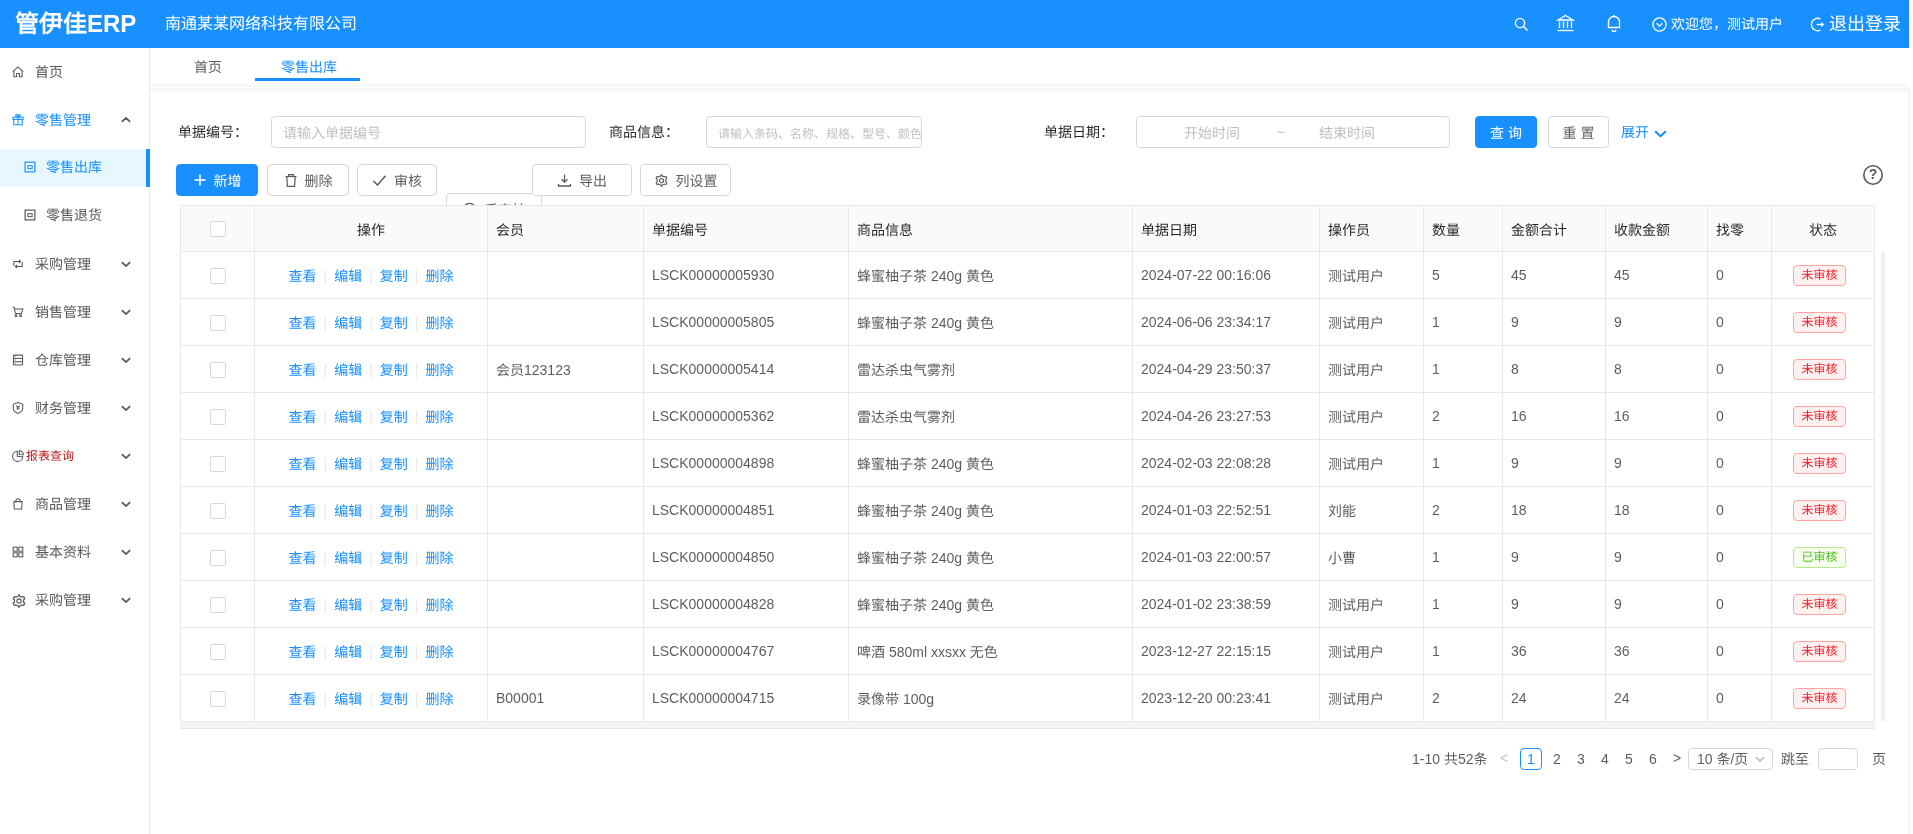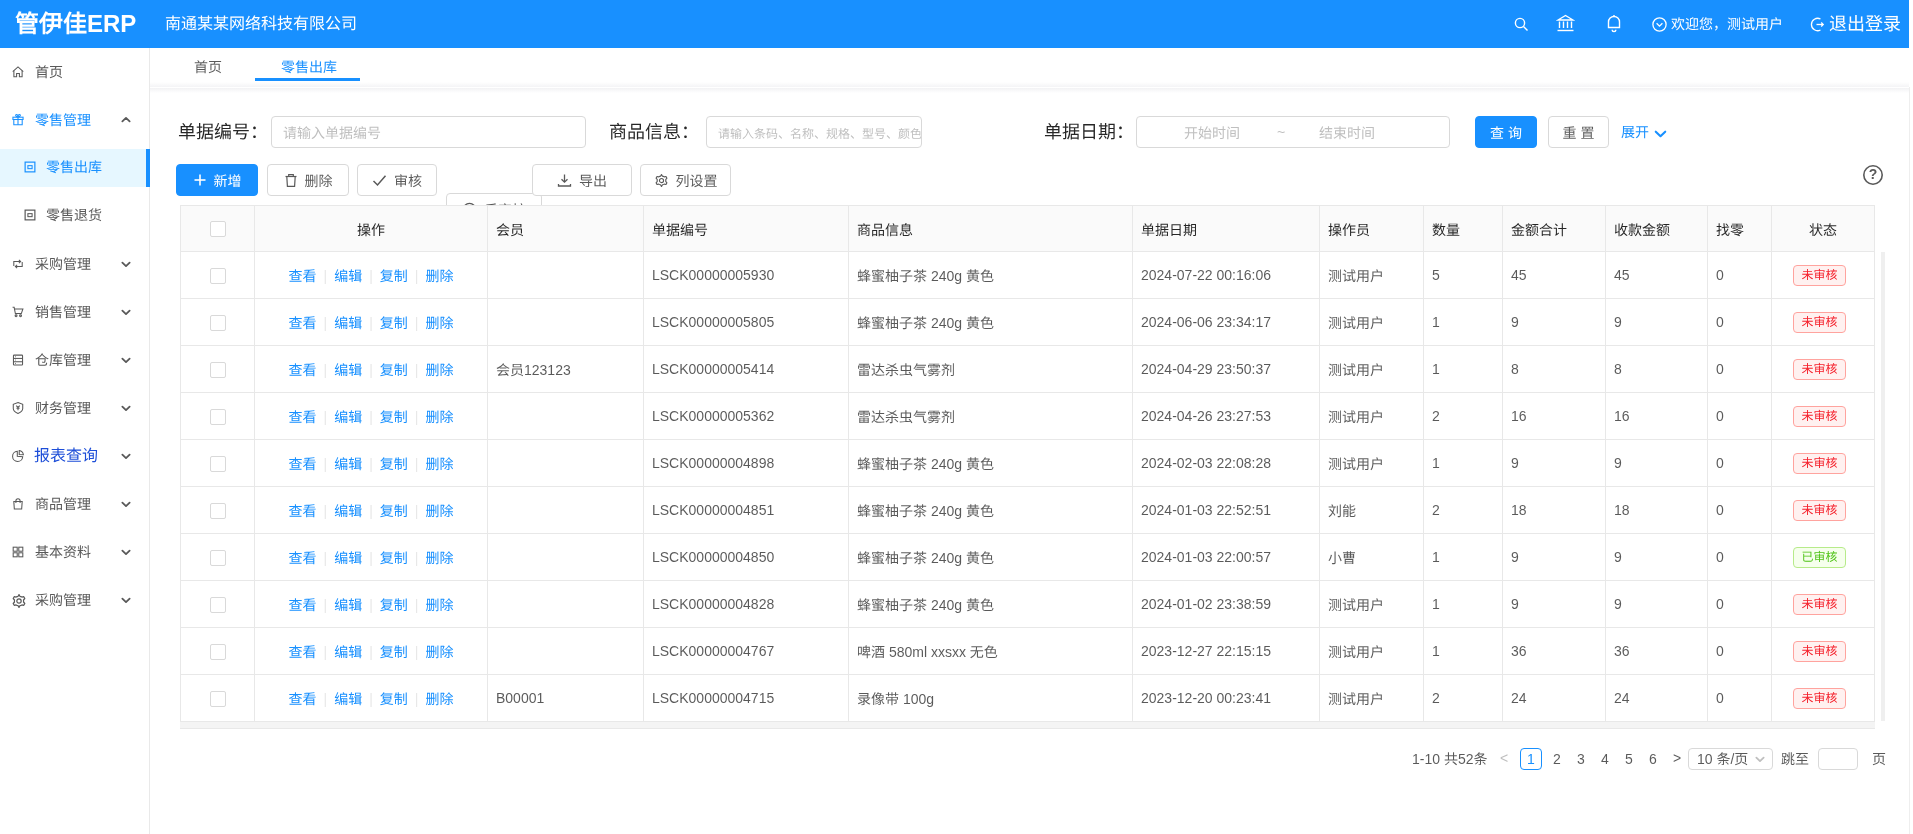--- a/index.html
+++ b/index.html
@@ -10,21 +10,21 @@
 .tag.green{background:#f6ffed;border:1px solid #b7eb8a;color:#52c41a;}
 .lnk{color:#1890ff;text-decoration:none;}
 .sep{color:#e8e8e8;margin:0 7px;}
 .cb{display:inline-block;width:16px;height:16px;border:1px solid #d9d9d9;border-radius:2px;background:#fff;vertical-align:middle;}
 table.grid{border-collapse:collapse;table-layout:fixed;font-size:14px;color:rgba(0,0,0,.65);}
 table.grid th,table.grid td{border:1px solid #e8e8e8;padding:0 8px;overflow:hidden;white-space:nowrap;font-weight:normal;}
 table.grid th{background:#fafafa;color:rgba(0,0,0,.85);text-align:left;}
 .btn{position:absolute;height:32px;border:1px solid #d9d9d9;border-radius:4px;background:#fff;color:rgba(0,0,0,.65);font-size:14px;display:flex;align-items:center;justify-content:center;gap:7px;}
 .btn.primary{background:#1890ff;border-color:#1890ff;color:#fff;}
 .inp{position:absolute;height:32px;border:1px solid #d9d9d9;border-radius:4px;background:#fff;font-size:14px;color:#bfbfbf;display:flex;align-items:center;padding:0 11px;white-space:nowrap;overflow:hidden;}
-.lbl{position:absolute;height:32px;line-height:32px;font-size:18px;color:rgba(0,0,0,.85);}
+.lbl{position:absolute;height:32px;line-height:32px;font-size:14px;color:rgba(0,0,0,.85);}
 </style></head>
 <body>
 <div class="abs" style="left:0;top:0;width:1909px;height:48px;background:#1890ff;"></div>
 <div class="abs" style="left:15px;top:0;width:150px;height:48px;line-height:48px;color:#fff;font-size:24px;font-weight:bold;">管伊佳ERP</div>
 <div class="abs" style="left:165px;top:0;height:48px;line-height:48px;color:#fff;font-size:16px;">南通某某网络科技有限公司</div>
 <svg class="abs" style="left:1513px;top:16px;" width="17" height="17" viewBox="0 0 17 17" fill="none" stroke="#fff" stroke-width="1.4">
     <circle cx="7" cy="7" r="4.6"></circle>
     <path d="M10.5 10.5 L14.5 14.5"></path>
   </svg>
 <svg class="abs" style="left:1556px;top:13px;" width="19" height="21" viewBox="0 0 19 21" fill="none" stroke="#fff" stroke-width="1.4">
@@ -161,21 +161,21 @@
       </svg>
     </span>
   </div>
 <div class="abs" style="left:0;top:432px;width:150px;height:48px;">
     <span class="abs" style="left:11px;top:17px;">
       <svg width="14" height="14" viewBox="0 0 16 16" fill="none" stroke="#595959" stroke-width="1.2">
         <path d="M7.2 2.6 A5.8 5.8 0 1 0 13.4 8.8 L7.2 8.4 Z"></path>
         <path d="M9.4 1.8 A6 6 0 0 1 14.2 6.6 L9.4 6.4 Z"></path>
       </svg>
     </span>
-    <span class="abs" style="left:34px;top:0;line-height:48px;font-size:16px;color:#1d4ed8;">报表查询</span>
+    <span class="abs" style="left:26px;top:0;line-height:48px;font-size:12px;color:#b91c1c;">报表查询</span>
     <span class="abs" style="left:121px;top:19px;">
       <svg width="10" height="10" viewBox="0 0 11 11" fill="none" stroke="#595959" stroke-width="2.0" stroke-linecap="round" stroke-linejoin="round">
         <path d="M1.5 4 L5.5 7.8 L9.5 4"></path>
       </svg>
     </span>
   </div>
 <div class="abs" style="left:0;top:480px;width:150px;height:48px;">
     <span class="abs" style="left:11px;top:17px;">
       <svg width="14" height="14" viewBox="0 0 16 16" fill="none" stroke="#595959" stroke-width="1.2">
         <path d="M3.2 5.2 H12.8 L12.2 13.6 H3.8 Z"></path>

